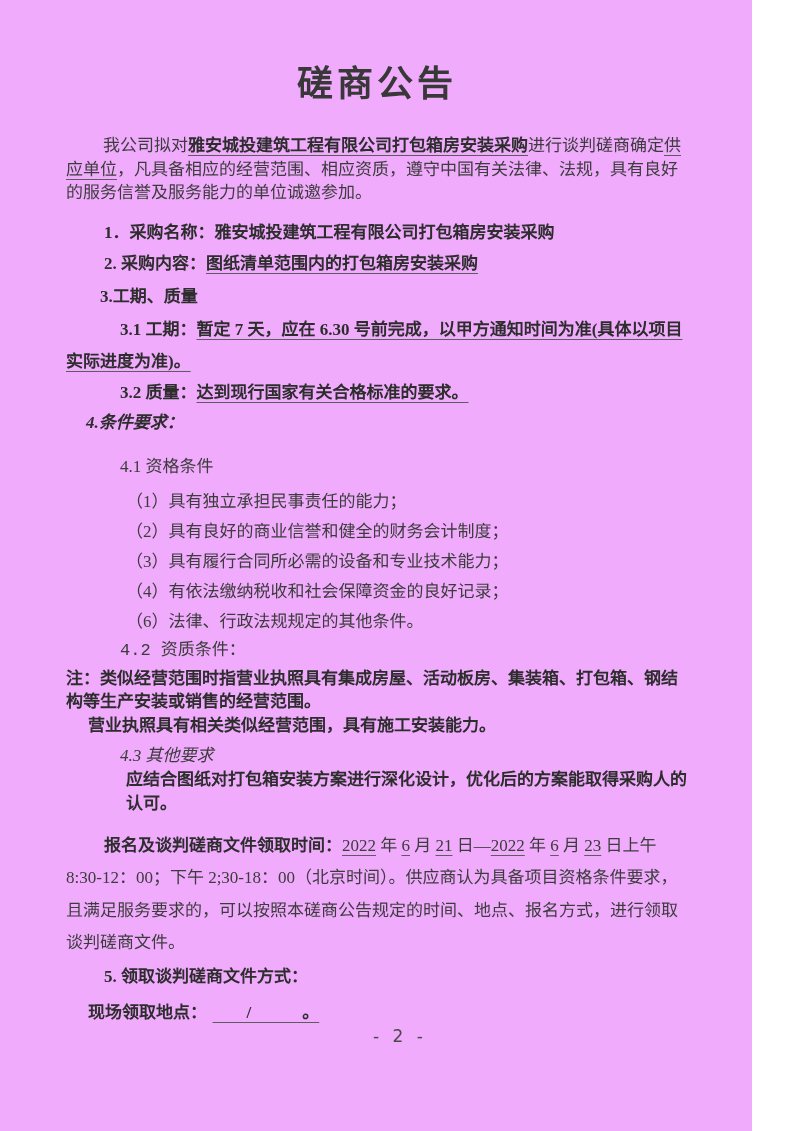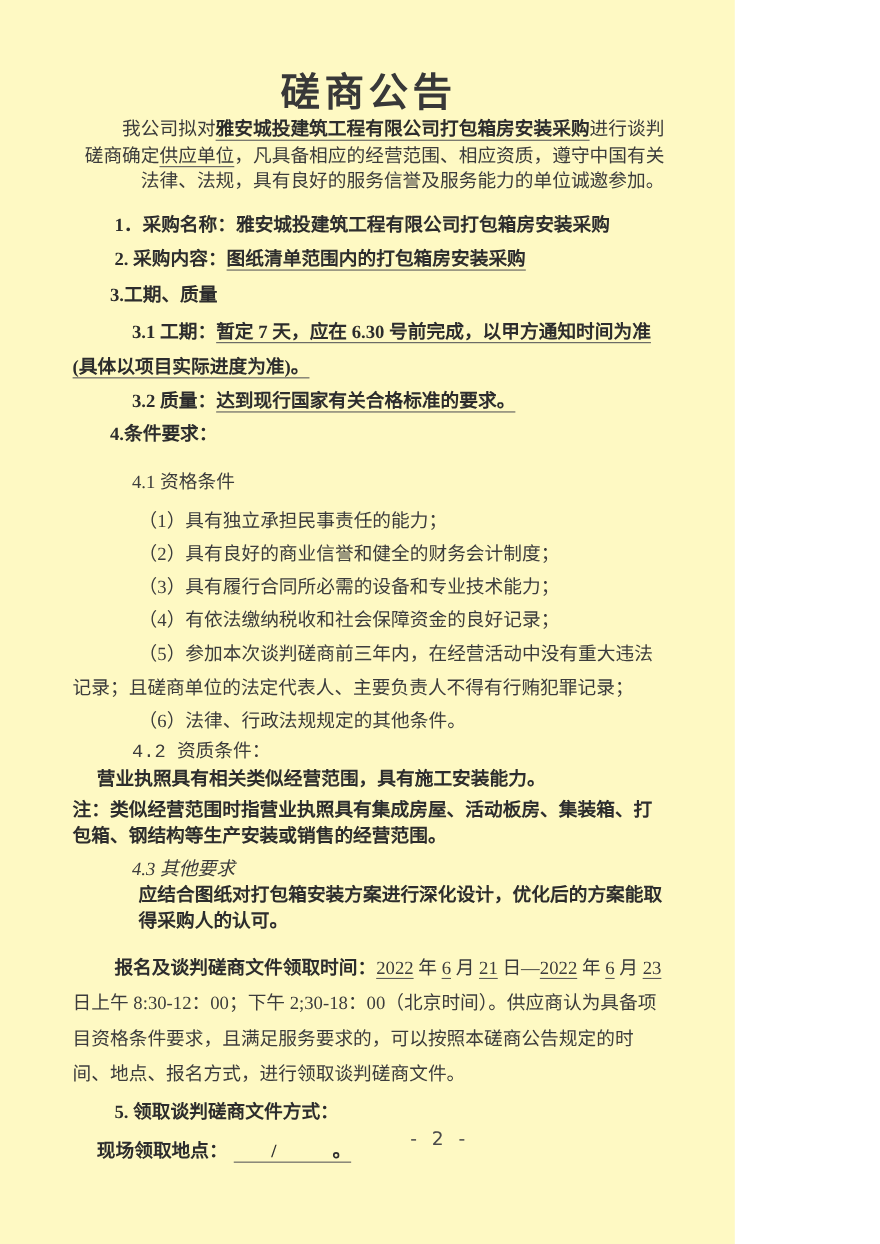--- a/index.html
+++ b/index.html
@@ -1,46 +1,46 @@
 <!DOCTYPE html>
 <html lang="zh-CN"><head>
 <meta charset="utf-8">
 <style>
   html,body{margin:0;padding:0;background:#ffffff;}
   .page{
     position:relative;
-    width:668px;height:1131px;
-    background:#fef9c3;
+    width:752px;height:1131px;
+    background:#f0abfc;
     font-family:"Liberation Serif","DejaVu Serif",serif;
     color:#3c3c3c;
     overflow:hidden;
     box-sizing:border-box;
   }
   .content{padding:0 64px 0 66px;}
   .title{
     margin:0;margin-top:54px;
     text-align:center;
     font-size:36px;font-weight:bold;
     letter-spacing:4px;color:#383838;
   }
   p{margin:0;font-size:17px;}
   .b{font-weight:bold;color:#2d2d2d;}
   .u{
     text-decoration:underline;
     text-decoration-color:#5c5c5c;
     text-decoration-thickness:1px;
     text-underline-offset:4px;
   }
-  #intro{line-height:23.5px;text-indent:37px;text-align:right;}
+  #intro{margin-top:28px;line-height:23.5px;text-indent:37px;}
   #item1{margin-top:15px;margin-left:38px;line-height:26px;}
   #item2{margin-top:5px;margin-left:38px;line-height:26px;}
   #item3{margin-top:7px;margin-left:34px;line-height:26px;}
   #p31{margin-top:4px;text-indent:54px;line-height:32px;}
   #p32{margin-left:54px;line-height:30px;}
-  #h4{margin-left:34px;line-height:30px;}
+  #h4{margin-left:20px;line-height:30px;font-style:italic;}
   #h41{margin-top:14px;margin-left:54px;line-height:30px;}
   .cond{margin-top:0;margin-left:60px;line-height:30px;}
   #c1{margin-top:5px;}
   #c5{margin-left:0;text-indent:60px;line-height:31px;}
   #c6{margin-top:0;}
   #h42{margin-top:2px;margin-left:54px;line-height:24px;font-family:Liberation Mono, monospace;}
   #biz{margin-left:22px;line-height:24px;}
   #note{margin-top:4px;line-height:23.5px;}
   #h43{margin-top:6px;margin-left:54px;line-height:24px;font-style:italic;}
   #design{margin-left:60px;line-height:24px;}
@@ -76,28 +76,27 @@
     <p id="p32"><span class="b">3.2 质量：</span><span class="b u">达到现行国家有关合格标准的要求。</span></p>
 
     <p id="h4" class="b">4.条件要求：</p>
 
     <p id="h41">4.1 资格条件</p>
 
     <p id="c1" class="cond">（1）具有独立承担民事责任的能力；</p>
     <p id="c2" class="cond">（2）具有良好的商业信誉和健全的财务会计制度；</p>
     <p id="c3" class="cond">（3）具有履行合同所必需的设备和专业技术能力；</p>
     <p id="c4" class="cond">（4）有依法缴纳税收和社会保障资金的良好记录；</p>
-    <p id="c5" class="cond">（5）参加本次谈判磋商前三年内，在经营活动中没有重大违法记录；且磋商单位的法定代表人、主要负责人不得有行贿犯罪记录；</p>
     <p id="c6" class="cond">（6）法律、行政法规规定的其他条件。</p>
 
     <p id="h42">4.2 资质条件：</p>
 
+    <p id="note" class="b">注：类似经营范围时指营业执照具有集成房屋、活动板房、集装箱、打包箱、钢结构等生产安装或销售的经营范围。</p>
+
     <p id="biz" class="b">营业执照具有相关类似经营范围，具有施工安装能力。</p>
-
-    <p id="note" class="b">注：类似经营范围时指营业执照具有集成房屋、活动板房、集装箱、打包箱、钢结构等生产安装或销售的经营范围。</p>
 
     <p id="h43">4.3 其他要求</p>
 
     <p id="design" class="b">应结合图纸对打包箱安装方案进行深化设计，优化后的方案能取得采购人的认可。</p>
 
     <p id="reg"><span class="b">报名及谈判磋商文件领取时间：</span><span class="u">2022</span><span> 年 </span><span class="u">6</span><span> 月 </span><span class="u">21</span><span> 日—</span><span class="u">2022</span><span> 年 </span><span class="u">6</span><span> 月 </span><span class="u">23</span><span> 日上午 8:30-12：00；下午 2;30-18：00（北京时间）。供应商认为具备项目资格条件要求，且满足服务要求的，可以按照本磋商公告规定的时间、地点、报名方式，进行领取谈判磋商文件。</span></p>
 
     <p id="item5" class="b">5. 领取谈判磋商文件方式：</p>
 
     <p id="spot"><span class="b">现场领取地点：</span><span class="b u blank">　　/　　　。</span></p>

